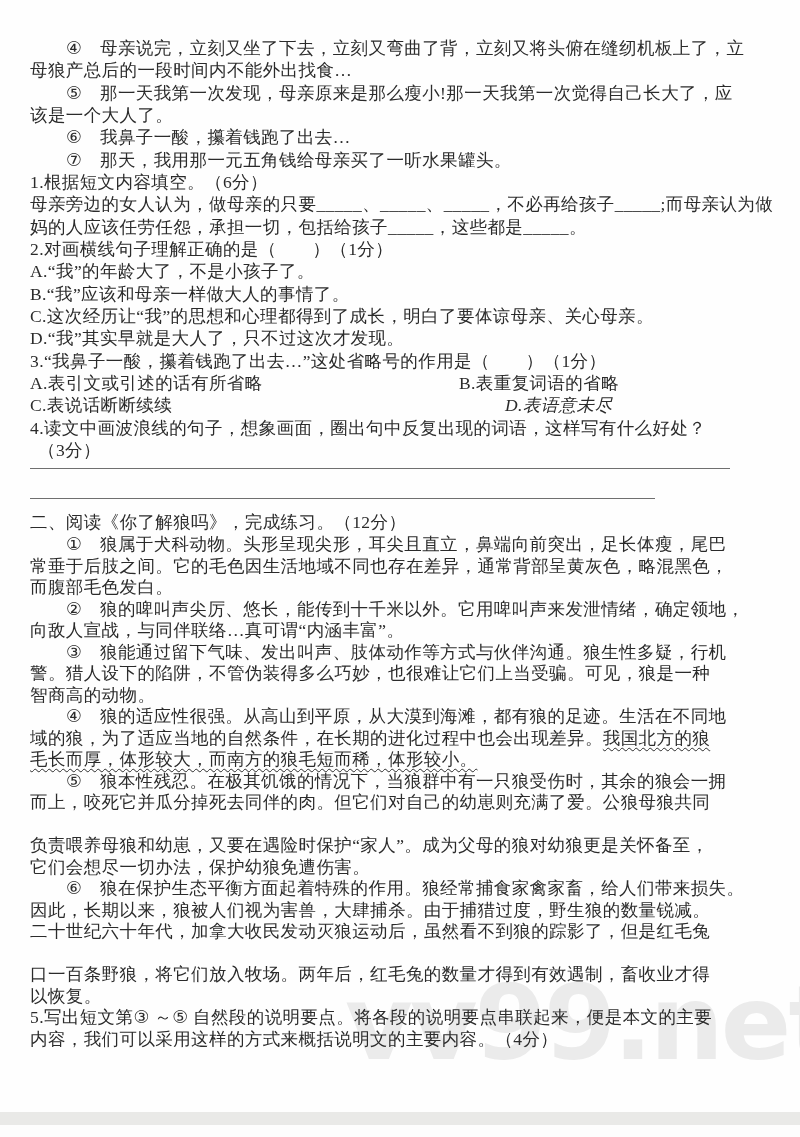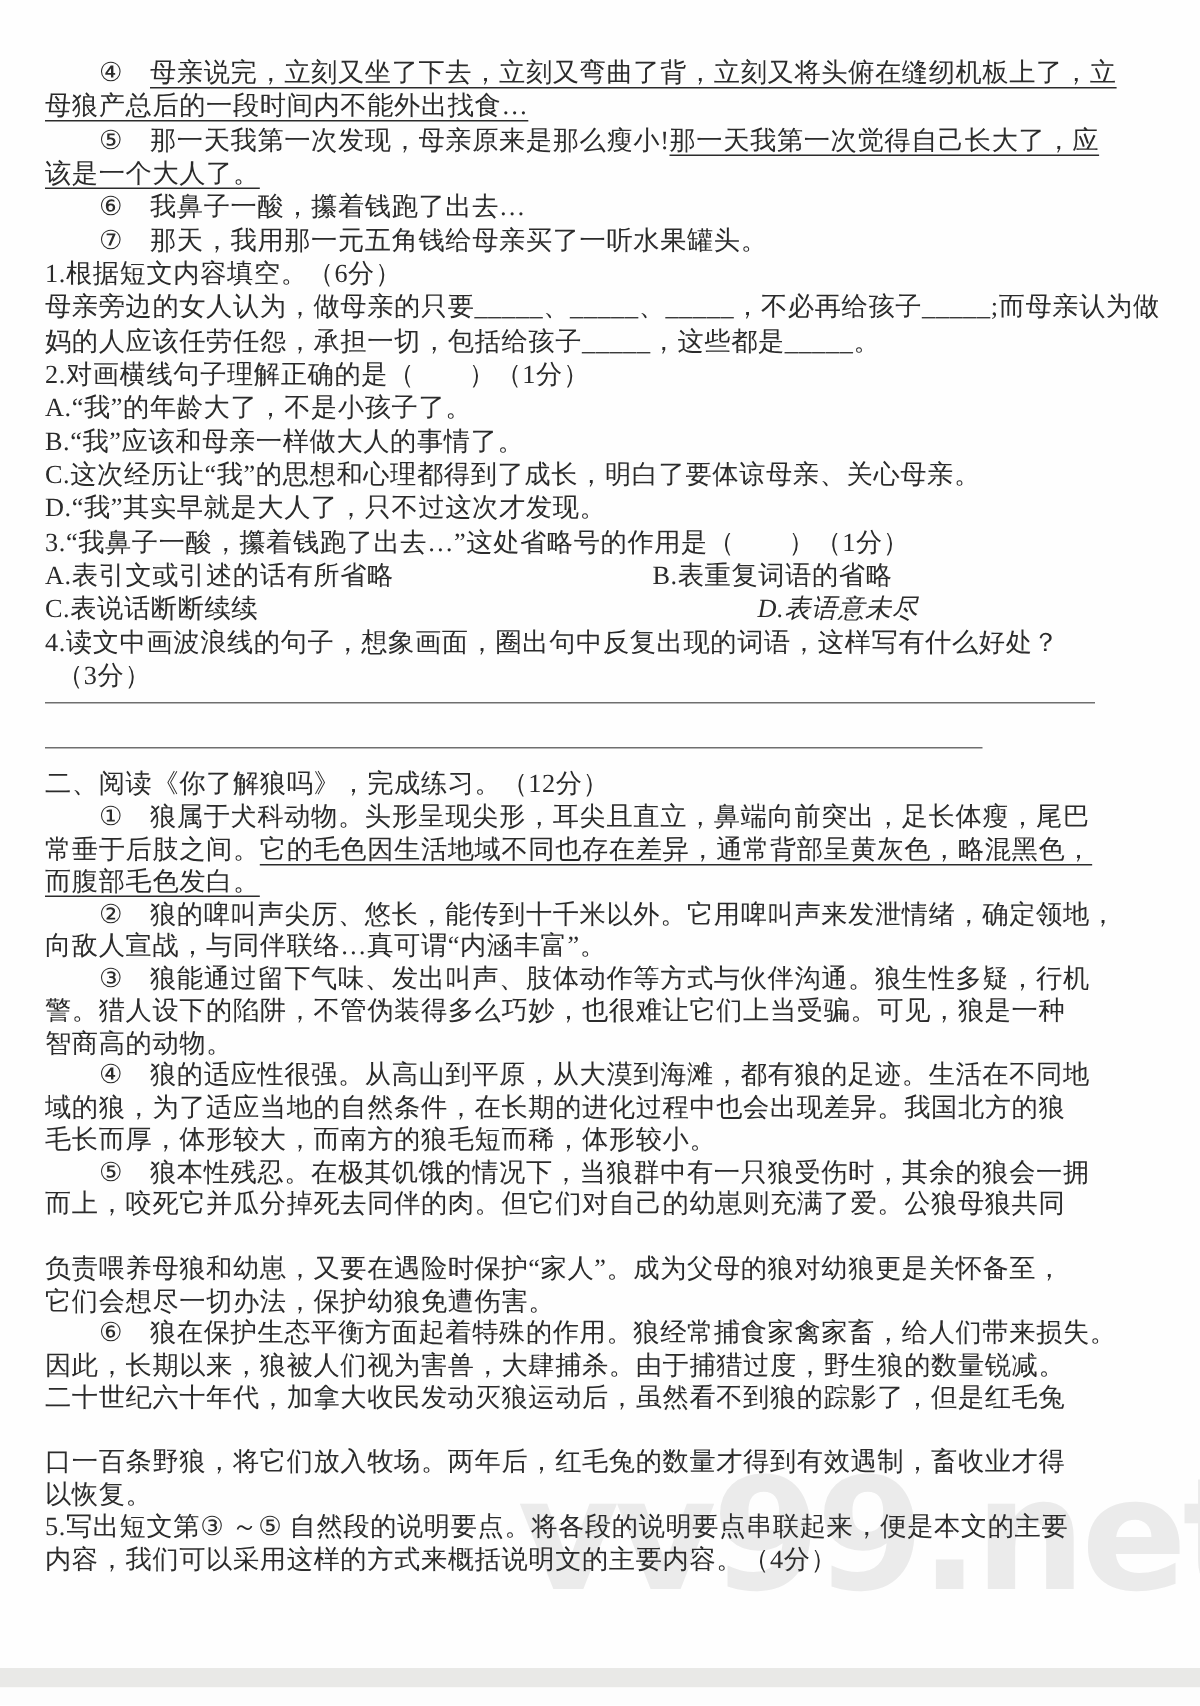--- a/index.html
+++ b/index.html
@@ -8,23 +8,23 @@
     font-family:"Liberation Serif","DejaVu Serif","DejaVu Sans",serif;
     color:#2b2b2b;
   }
   .page{position:absolute;left:0;top:0;width:800px;height:1112px;background:#fefefe;}
   .ln{
     position:absolute;left:30px;width:745px;height:22px;
     font-size:17.5px;line-height:21px;letter-spacing:0.4px;white-space:nowrap;z-index:2;
   }
   .ind{padding-left:36px;}
   .pl6{padding-left:8px;}
-  .u{text-decoration:underline;text-decoration-thickness:1px;text-underline-offset:4px;text-align:right;}
-  .uw{text-decoration-style:wavy;text-decoration-thickness:1px;text-underline-offset:3px;}
-  .colB{position:absolute;left:405px;top:0;}
+  .u{text-decoration-thickness:1px;text-underline-offset:4px;text-align:right;}
+  .uw{text-decoration:underline;text-decoration-style:wavy;text-decoration-thickness:1px;text-underline-offset:3px;}
+  .colB{position:absolute;left:429px;top:0;}
   .colD{position:absolute;left:475px;top:0;font-style:italic;}
   .rule{position:absolute;height:0;border-top:1px solid #6f6f6f;z-index:2;}
   .watermark{
     position:absolute;left:345px;top:962px;z-index:1;
     font-family:"DejaVu Sans",sans-serif;font-weight:bold;
     font-size:104px;color:#ebebeb;letter-spacing:-3px;
   }
   .band{position:absolute;left:0;top:1112px;width:800px;height:13px;background:#e9e9e7;z-index:3;}
   .nextpage{position:absolute;left:0;top:1125px;width:800px;height:12px;background:#fdfdfd;z-index:3;}
 </style>

